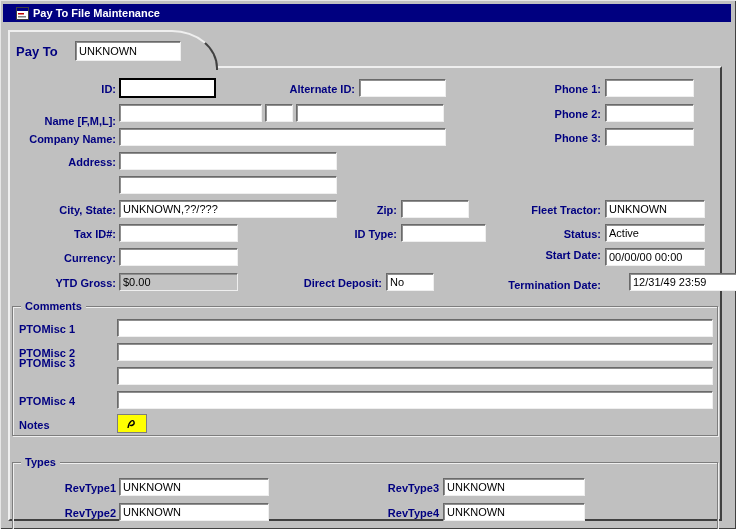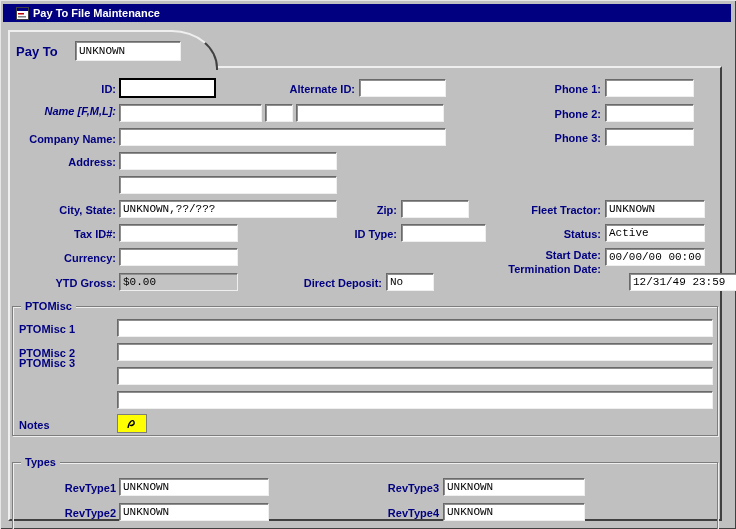--- a/index.html
+++ b/index.html
@@ -38,21 +38,21 @@
   .lbl {
     position:absolute; color:#000080; font-weight:bold; font-size:11px;
     line-height:18px; text-align:right; white-space:nowrap; z-index:3;
   }
   .llbl { text-align:left; }
   .tb {
     position:absolute; height:18px; background:#fff; z-index:3;
     border:1px solid; border-color:#6a6a6a #efefef #efefef #6a6a6a;
     box-shadow: inset 1px 1px 0 #8f8f8f;
     padding:0 3px; font-size:11px; color:#000;
-    font-family:Liberation Mono, monospace; outline:none;
+    font-family:Liberation Sans, sans-serif; outline:none;
   }
   .tb.focus { border:2px solid #000; box-shadow:none; }
   .tb.ro { background:#c3c3c3; }
   .grp {
     position:absolute; z-index:3;
     border:1px solid #7d7d7d;
     box-shadow: 1px 1px 0 #efefef, inset 1px 1px 0 #efefef;
   }
   .legend {
     position:absolute; top:-8px; left:8px; z-index:4;
@@ -89,21 +89,21 @@
   <span class="payto-lbl">Pay To</span>
   <input class="tb" style="left: 75px; top: 41px; width: 106px; height: 20px;" value="UNKNOWN">
 
   <span class="lbl" style="left:40px; top:80px; width:76px;">ID:</span>
   <input class="tb focus" style="left: 119px; top: 78px; width: 97px; height: 20px;" value="">
   <span class="lbl" style="left:248px; top:80px; width:107px;">Alternate ID:</span>
   <input class="tb" style="left: 359px; top: 79px; width: 87px;" value="">
   <span class="lbl" style="left:518px; top:80px; width:83px;">Phone 1:</span>
   <input class="tb" style="left: 605px; top: 79px; width: 89px;" value="">
 
-  <span class="lbl" style="left:18px; top:102px; width:98px;font-style:italic;">Name [F,M,L]:</span>
+  <span class="lbl" style="left:18px; top:112px; width:98px;">Name [F,M,L]:</span>
   <input class="tb" style="left: 119px; top: 104px; width: 143px;" value="">
   <input class="tb" style="left: 265px; top: 104px; width: 28px;" value="">
   <input class="tb" style="left: 296px; top: 104px; width: 148px;" value="">
   <span class="lbl" style="left:518px; top:105px; width:83px;">Phone 2:</span>
   <input class="tb" style="left: 605px; top: 104px; width: 89px;" value="">
 
   <span class="lbl" style="left:16px; top:130px; width:100px;">Company Name:</span>
   <input class="tb" style="left: 119px; top: 128px; width: 327px;" value="">
   <span class="lbl" style="left:518px; top:129px; width:83px;">Phone 3:</span>
   <input class="tb" style="left: 605px; top: 128px; width: 89px;" value="">
@@ -128,35 +128,36 @@
 
   <span class="lbl" style="left:34px; top:249px; width:82px;">Currency:</span>
   <input class="tb" style="left: 119px; top: 248px; width: 119px;" value="">
   <span class="lbl" style="left:523px; top:246px; width:78px;">Start Date:</span>
   <input class="tb" style="left: 605px; top: 248px; width: 100px;" value="00/00/00 00:00">
 
   <span class="lbl" style="left:28px; top:274px; width:88px;">YTD Gross:</span>
   <input class="tb ro" style="left: 119px; top: 273px; width: 119px;" readonly="" value="$0.00">
   <span class="lbl" style="left:283px; top:274px; width:99px;">Direct Deposit:</span>
   <input class="tb" style="left: 386px; top: 273px; width: 48px;" value="No">
-  <span class="lbl" style="left:478px; top:260px; width:123px;">Termination Date:</span>
+  <span class="lbl" style="left:478px; top:276px; width:123px;">Termination Date:</span>
   <input class="tb" style="left: 605px; top: 273px; width: 108px; margin-left: 24px;" value="12/31/49 23:59">
 
   <div class="grp" style="left:12px; top:306px; width:706px; height:130px;">
-    <span class="legend">PTOMisc</span>
+    <span class="legend">Comments</span>
 
     <span class="lbl llbl" style="left:6px; top:13px; width:90px;">PTOMisc 1</span>
     <input class="tb" style="left: 104px; top: 12px; width: 596px;" value="">
 
     <span class="lbl llbl" style="left:6px; top:37px; width:90px;">PTOMisc 2</span>
     <input class="tb" style="left: 104px; top: 36px; width: 596px;" value="">
 
     <span class="lbl llbl" style="left:6px; top:47px; width:90px;">PTOMisc 3</span>
     <input class="tb" style="left: 104px; top: 60px; width: 596px;" value="">
 
+    <span class="lbl llbl" style="left:6px; top:85px; width:90px;">PTOMisc 4</span>
     <input class="tb" style="left: 104px; top: 84px; width: 596px;" value="">
 
     <span class="lbl llbl" style="left:6px; top:109px; width:90px;">Notes</span>
     <button class="notes-btn" style="left:104px; top:107px; width:30px; height:19px;">
       <span style="display:inline-flex;">
         <svg width="14" height="13" viewBox="0 0 14 13">
           <path d="M3 11 C 4 4, 8 2, 9 5 C 10 8, 6 9, 5 8" fill="none" stroke="#000000" stroke-width="1.4"></path>
         </svg>
       </span>
     </button>

